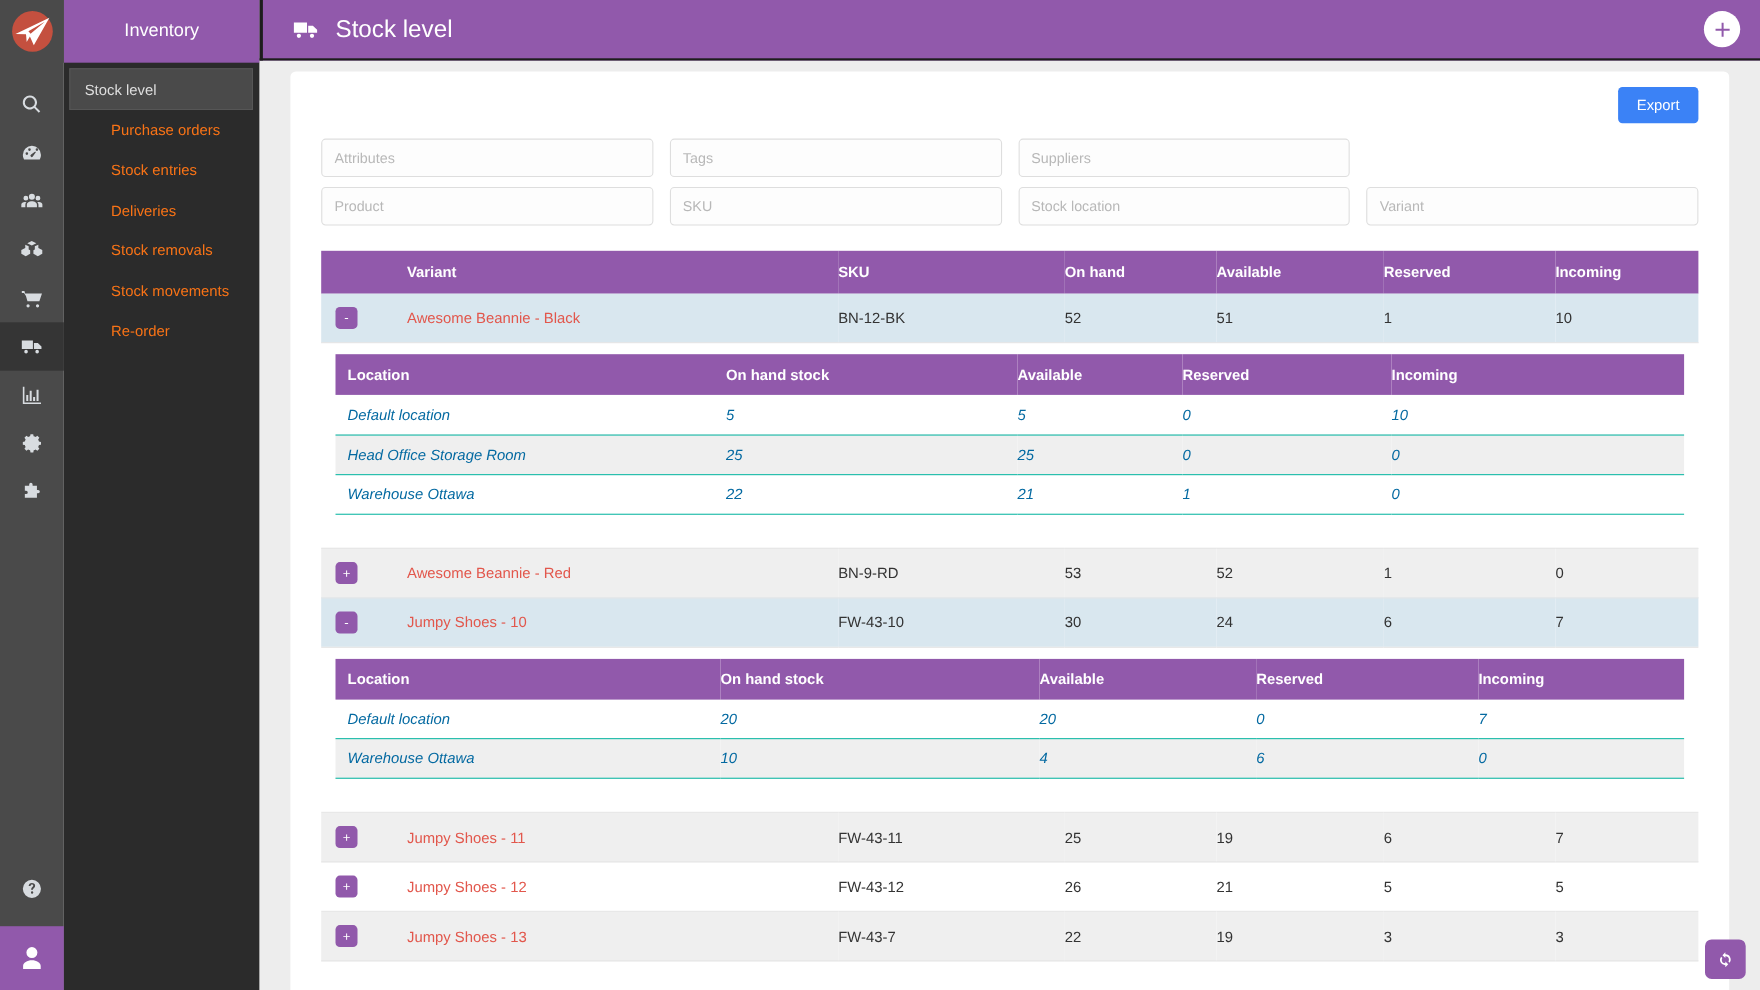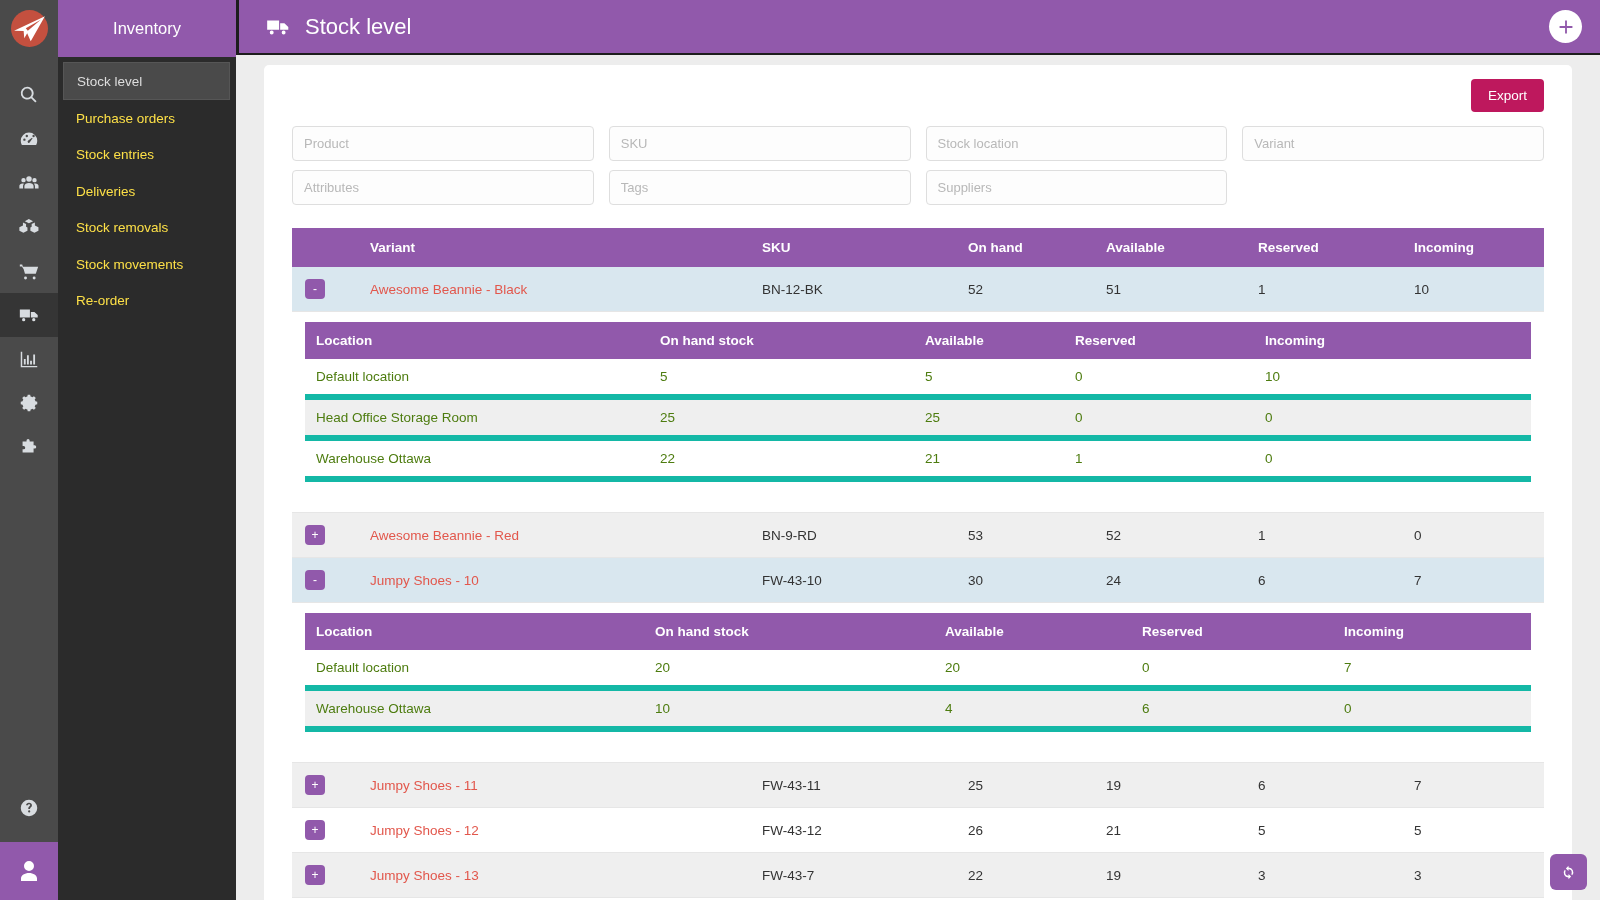--- a/index.html
+++ b/index.html
@@ -55,22 +55,23 @@
   }
   .sidebar-title {
     height: 57px; background: #9159ab; color: #ffffff;
     display: flex; align-items: center; justify-content: center;
     font-size: 16.5px;
   }
   .sidebar-list { padding-top: 5px; }
   .sidebar-item {
     height: 36.5px; display: flex; align-items: center;
     padding-left: 18px;
-    color: #fde047; font-size: 13.5px;
+    color: #f97316; font-size: 13.5px;
     cursor: pointer;
+    margin-left: 25px;
   }
   .sidebar-item.active {
     background: #4a4a4a; color: #dedede;
     border: 1px solid #565656;
     height: 38px;
     margin-left: 5px; margin-right: 6px;
     padding-left: 13px;
   }
 
   
@@ -101,21 +102,21 @@
   }
   .card {
     background: #ffffff;
     border-radius: 5px;
     padding: 14px 28px 0 28px;
     min-height: 860px;
   }
 
   .export-row { display: flex; justify-content: flex-end; }
   .export-btn {
-    background: #be185d; color: #ffffff;
+    background: #3b82f6; color: #ffffff;
     border: none; border-radius: 4px;
     font-size: 13.5px; font-family: inherit;
     padding: 9px 17px; cursor: pointer;
   }
 
   .filters { margin-top: 14px; }
   .filter-row { display: flex; gap: 15px; margin-bottom: 9px; }
   .filter-cell { flex: 1 1 0; }
   .filter-cell.empty { visibility: hidden; }
   .filter-input {
@@ -169,23 +170,24 @@
                    border-bottom: 1px solid #e6e6e6; }
   .nested-wrap { padding: 10px 13px 30px 13px; background: #ffffff; }
   .nested-table { width: 100%; border-collapse: collapse; }
   .nested-table thead th {
     background: #9159ab; color: #ffffff;
     font-size: 13.5px; font-weight: bold;
     text-align: left; padding: 11px 0; height: 37px;
   }
   .nested-table thead th:first-child { padding-left: 11px; }
   .nested-table tbody td {
-    font-size: 13.5px; color: #4d7c0f;
+    font-size: 13.5px; color: #0369a1;
     padding: 10px 0; height: 36px;
-    border-bottom: 6px solid #14b8a6;
+    border-bottom: 1px solid #14b8a6;
+    font-style: italic;
   }
   .nested-table tbody td:first-child { padding-left: 11px; }
   .nested-table tbody tr.alt td { background: #efefef; }
 
   .nl-loc-a { width: 355px; } .nl-ohs-a { width: 265px; }
   .nl-av-a  { width: 150px; } .nl-rs-a  { width: 190px; } .nl-in-a { width: auto; }
 
   .nl-loc-b { width: 350px; } .nl-ohs-b { width: 290px; }
   .nl-av-b  { width: 197px; } .nl-rs-b  { width: 202px; } .nl-in-b { width: auto; }
 
@@ -306,43 +308,43 @@
     <div class="content">
       <div class="card">
 
         <div class="export-row">
           <button class="export-btn">Export</button>
         </div>
 
         <div class="filters">
           <div class="filter-row">
             <div class="filter-cell">
-              <input class="filter-input" type="text" placeholder="Product" style="">
-            </div>
-            <div class="filter-cell">
-              <input class="filter-input" type="text" placeholder="SKU" style="">
-            </div>
-            <div class="filter-cell">
-              <input class="filter-input" type="text" placeholder="Stock location" style="">
-            </div>
-            <div class="filter-cell">
-              <input class="filter-input" type="text" placeholder="Variant" style="">
-            </div>
+              <input class="filter-input" type="text" placeholder="Attributes" style="">
+            </div>
+            <div class="filter-cell">
+              <input class="filter-input" type="text" placeholder="Tags" style="">
+            </div>
+            <div class="filter-cell">
+              <input class="filter-input" type="text" placeholder="Suppliers" style="">
+            </div>
+            <div class="filter-cell empty"></div>
           </div>
           <div class="filter-row">
             <div class="filter-cell">
-              <input class="filter-input" type="text" placeholder="Attributes" style="">
-            </div>
-            <div class="filter-cell">
-              <input class="filter-input" type="text" placeholder="Tags" style="">
-            </div>
-            <div class="filter-cell">
-              <input class="filter-input" type="text" placeholder="Suppliers" style="">
-            </div>
-            <div class="filter-cell empty"></div>
+              <input class="filter-input" type="text" placeholder="Product" style="">
+            </div>
+            <div class="filter-cell">
+              <input class="filter-input" type="text" placeholder="SKU" style="">
+            </div>
+            <div class="filter-cell">
+              <input class="filter-input" type="text" placeholder="Stock location" style="">
+            </div>
+            <div class="filter-cell">
+              <input class="filter-input" type="text" placeholder="Variant" style="">
+            </div>
           </div>
         </div>
 
         <table class="stock-table">
           <thead>
             <tr>
               <th class="col-toggle"></th>
               <th class="col-variant">Variant</th>
               <th class="col-sku">SKU</th>
               <th class="col-onhand">On hand</th>

